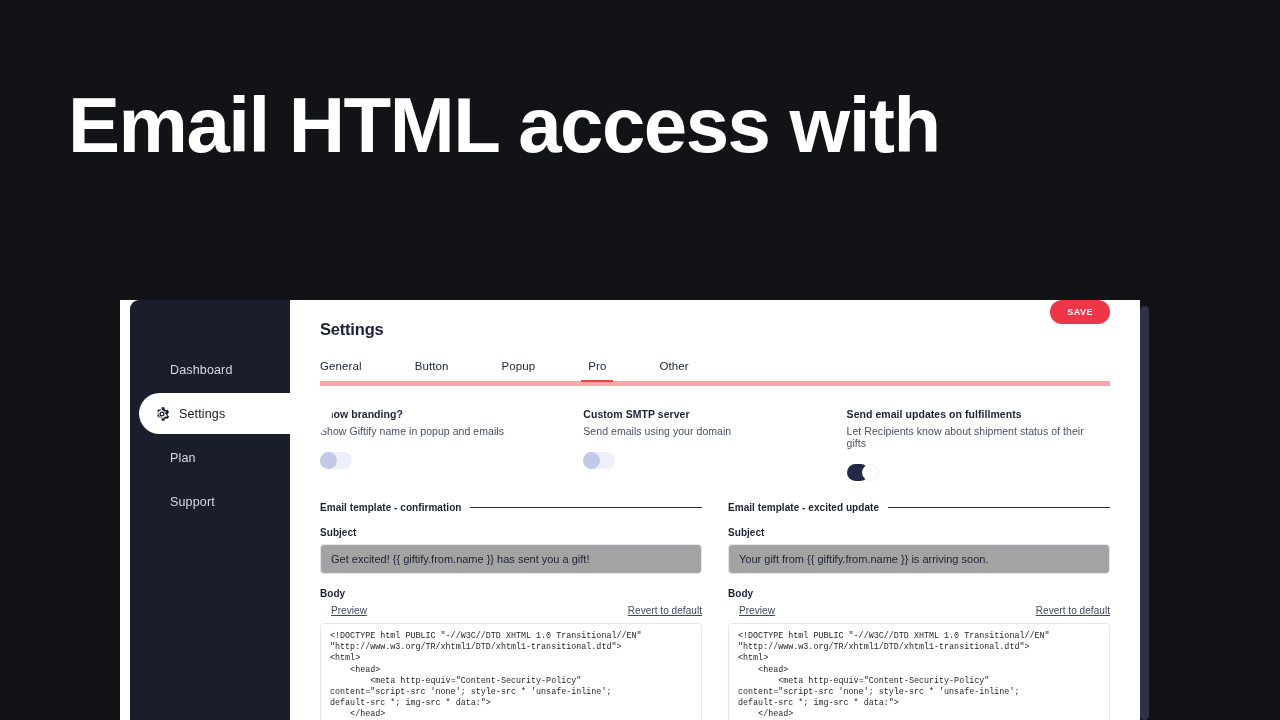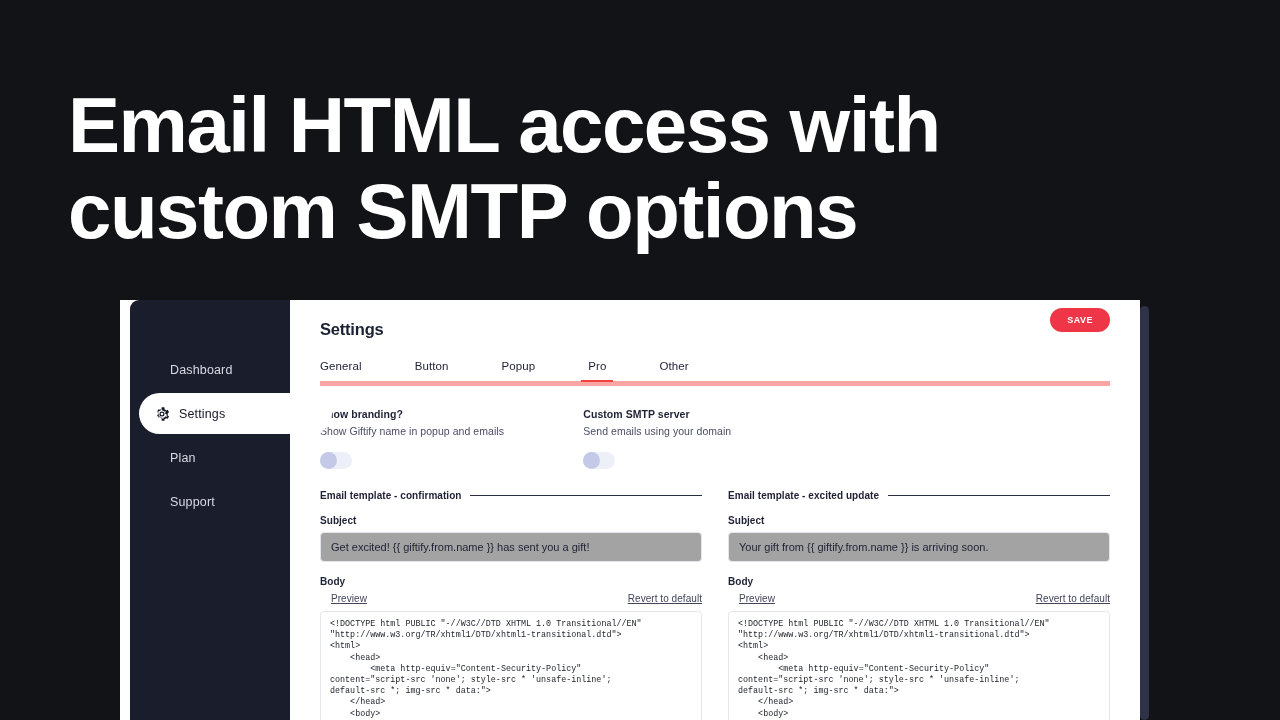--- a/index.html
+++ b/index.html
@@ -113,21 +113,21 @@
     font-size: 16.5px;
     font-weight: 700;
     color: #1c2033;
     letter-spacing: -0.2px;
     margin-bottom: 17px;
   }
 
   .save-button {
     position: absolute;
     right: 30px;
-    top: 8px;
+    top: 0;
     background: #ee3648;
     color: #ffffff;
     font-size: 9px;
     font-weight: 700;
     letter-spacing: 0.5px;
     border: none;
     border-radius: 14px;
     padding: 8px 17px 7px 17px;
     cursor: pointer;
     line-height: 1;
@@ -296,21 +296,20 @@
     color: #22262e;
     white-space: pre-wrap;
     word-break: break-word;
   }
 </style>
 </head>
 <body>
 
 <div class="headline">
   <span class="headline-line">Email HTML access with</span>
-  <span class="headline-line">custom SMTP options</span>
 </div>
 
 <div class="app-card">
 
   <nav class="sidebar">
     <div class="nav-spacer-dash"></div>
 
     <div class="nav-item">
       <span>Dashboard</span>
     </div>
@@ -359,20 +358,27 @@
       </div>
 
       <div class="toggle-col">
         <div class="toggle-title">Custom SMTP server</div>
         <div class="toggle-desc">Send emails using your domain</div>
         <div class="switch">
           <span class="knob"></span>
         </div>
       </div>
 
+      <div class="toggle-col">
+        <div class="toggle-title">Send email updates on fulfillments</div>
+        <div class="toggle-desc">Let Recipients know about shipment status of their gifts</div>
+        <div class="switch on">
+          <span class="knob"></span>
+        </div>
+      </div>
 
     </div>
 
     <div class="editors">
 
       <section class="editor-col">
         <div class="section-head">
           <span class="section-head-label">Email template - confirmation</span>
           <span class="section-head-rule"></span>
         </div>

